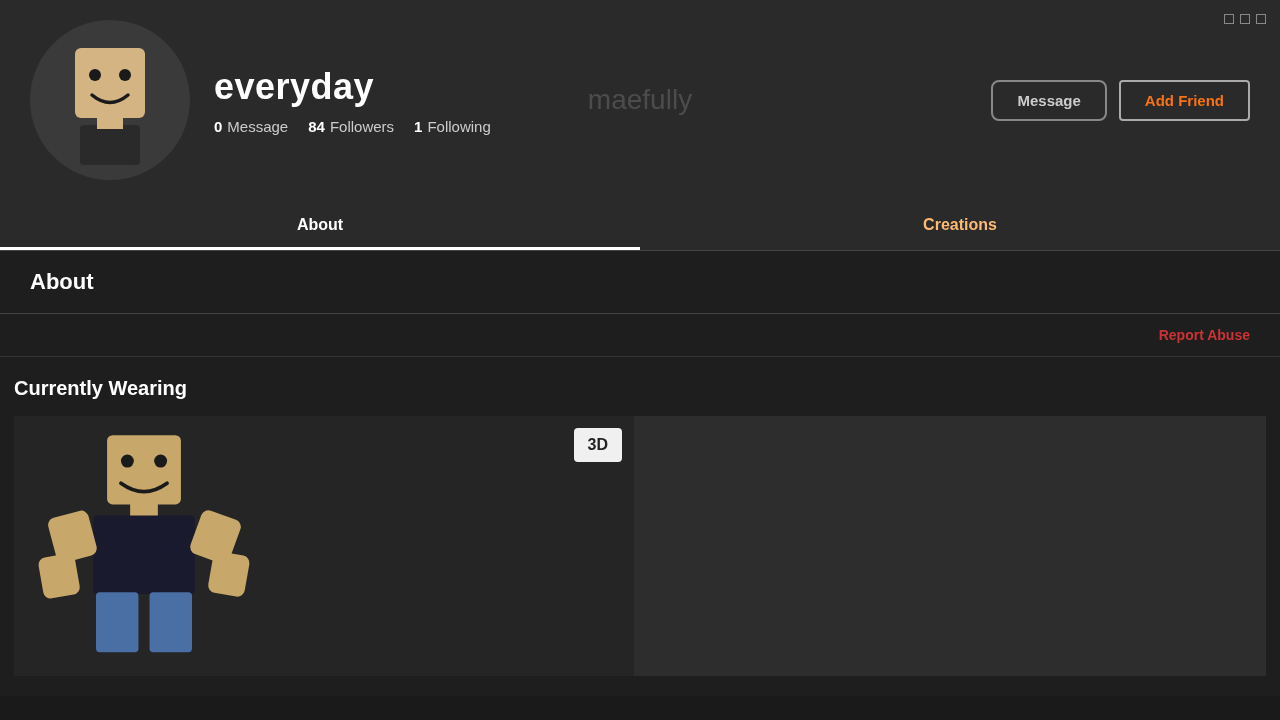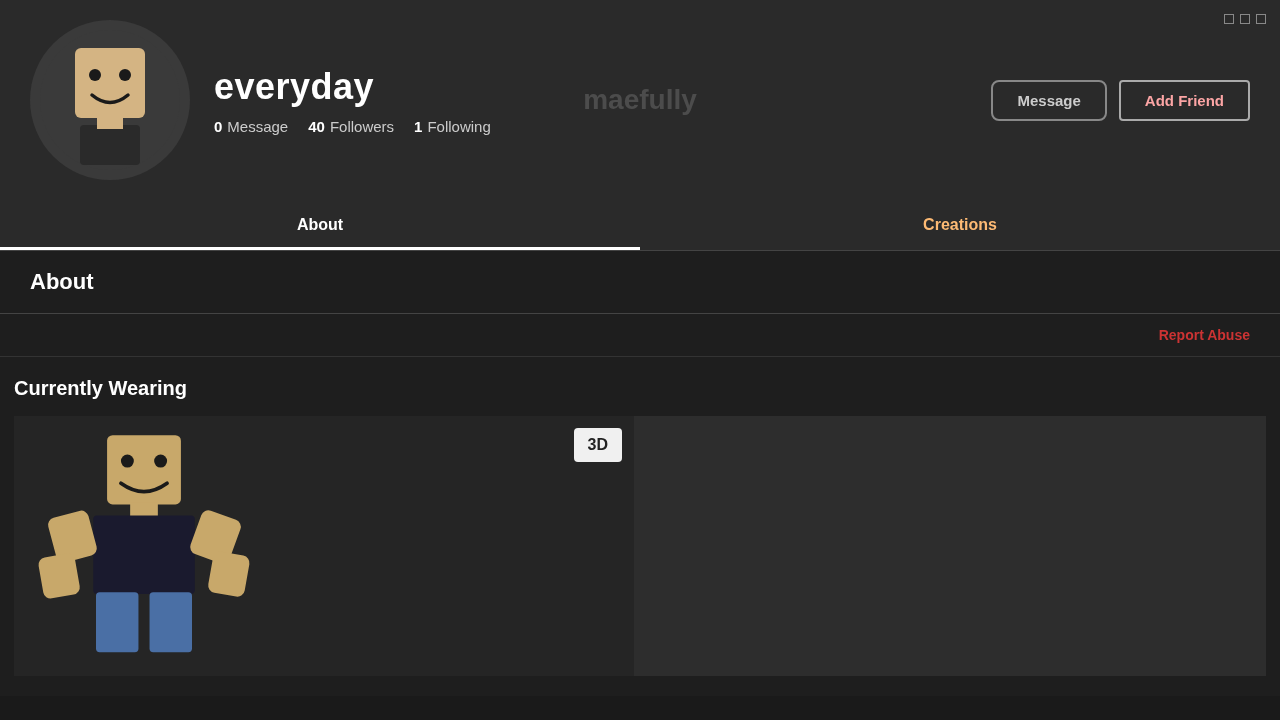--- a/index.html
+++ b/index.html
@@ -73,21 +73,21 @@
       color: #ffffff;
     }
 
     .watermark {
       position: absolute;
       top: 50%;
       left: 50%;
       transform: translate(-50%, -50%);
       font-size: 28px;
       color: rgba(180, 180, 180, 0.25);
-      font-weight: bold;
+      font-weight: normal;
       pointer-events: none;
       user-select: none;
     }
 
     .action-buttons {
       display: flex;
       gap: 12px;
       align-items: center;
       margin-left: auto;
     }
@@ -99,21 +99,21 @@
       padding: 10px 24px;
       font-size: 15px;
       font-weight: bold;
       cursor: pointer;
       border-radius: 8px;
     }
 
     .btn-add-friend {
       background: transparent;
       border: 2px solid #aaaaaa;
-      color: #fca5a5;
+      color: #f97316;
       padding: 10px 24px;
       font-size: 15px;
       font-weight: bold;
       cursor: pointer;
       border-radius: 4px;
     }
 
     .window-controls {
       position: absolute;
       top: 14px;
@@ -281,21 +281,21 @@
   </div>
 
   <div class="profile-info">
     <span class="username">everyday</span>
     <div class="stats-row">
       <div class="stat-item">
         <span class="stat-number">0</span>
         <span>Message</span>
       </div>
       <div class="stat-item">
-        <span class="stat-number">40</span>
+        <span class="stat-number">84</span>
         <span>Followers</span>
       </div>
       <div class="stat-item">
         <span class="stat-number">1</span>
         <span>Following</span>
       </div>
     </div>
   </div>
 
   <div class="watermark">maefully</div>

